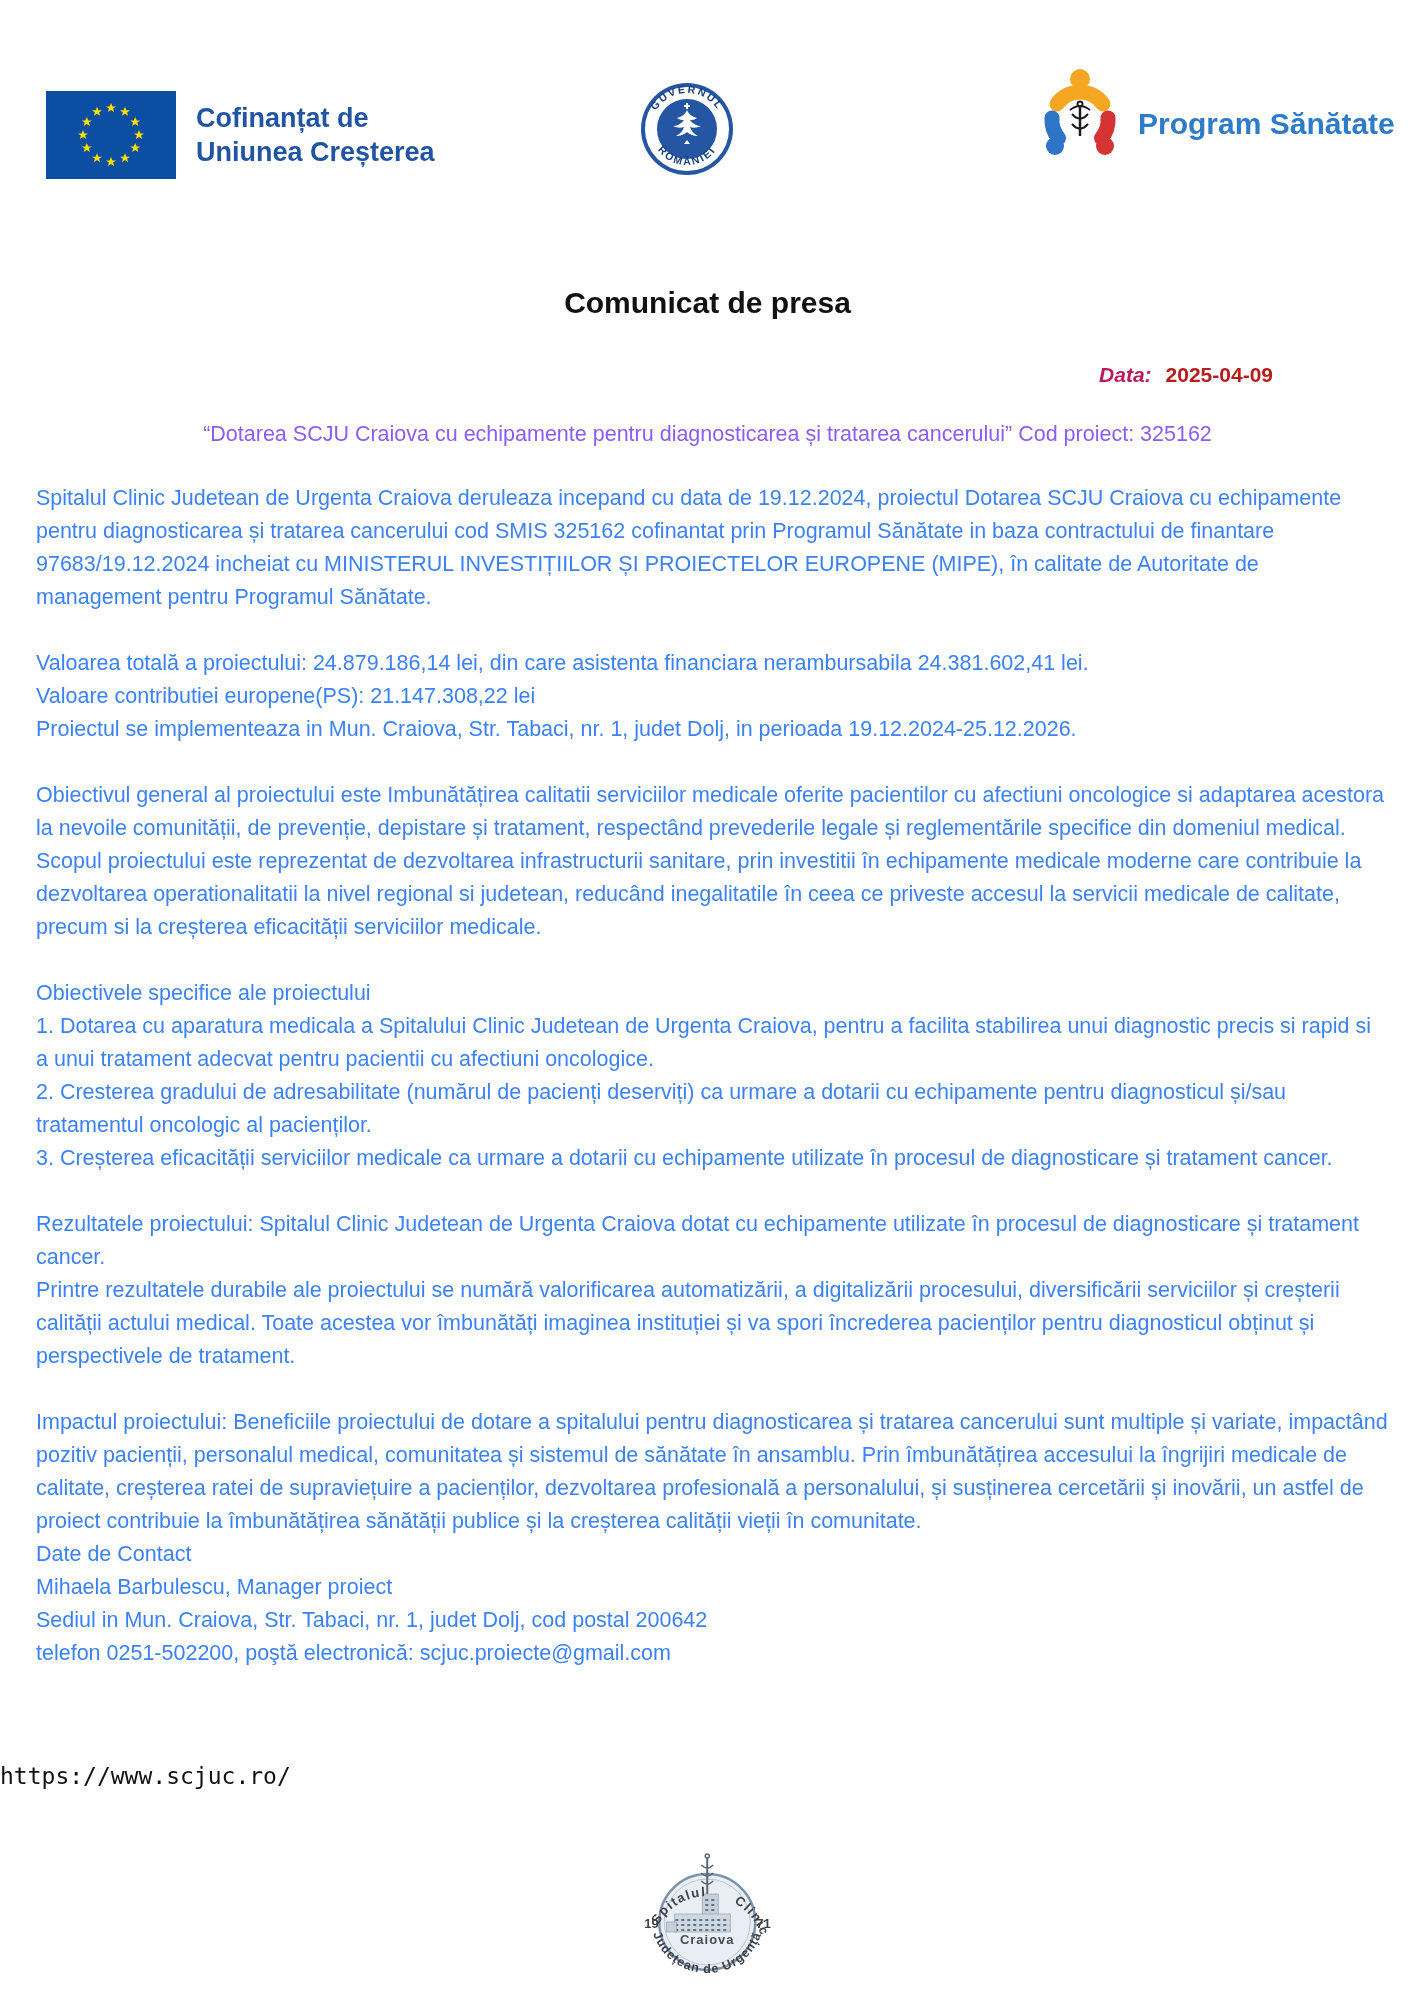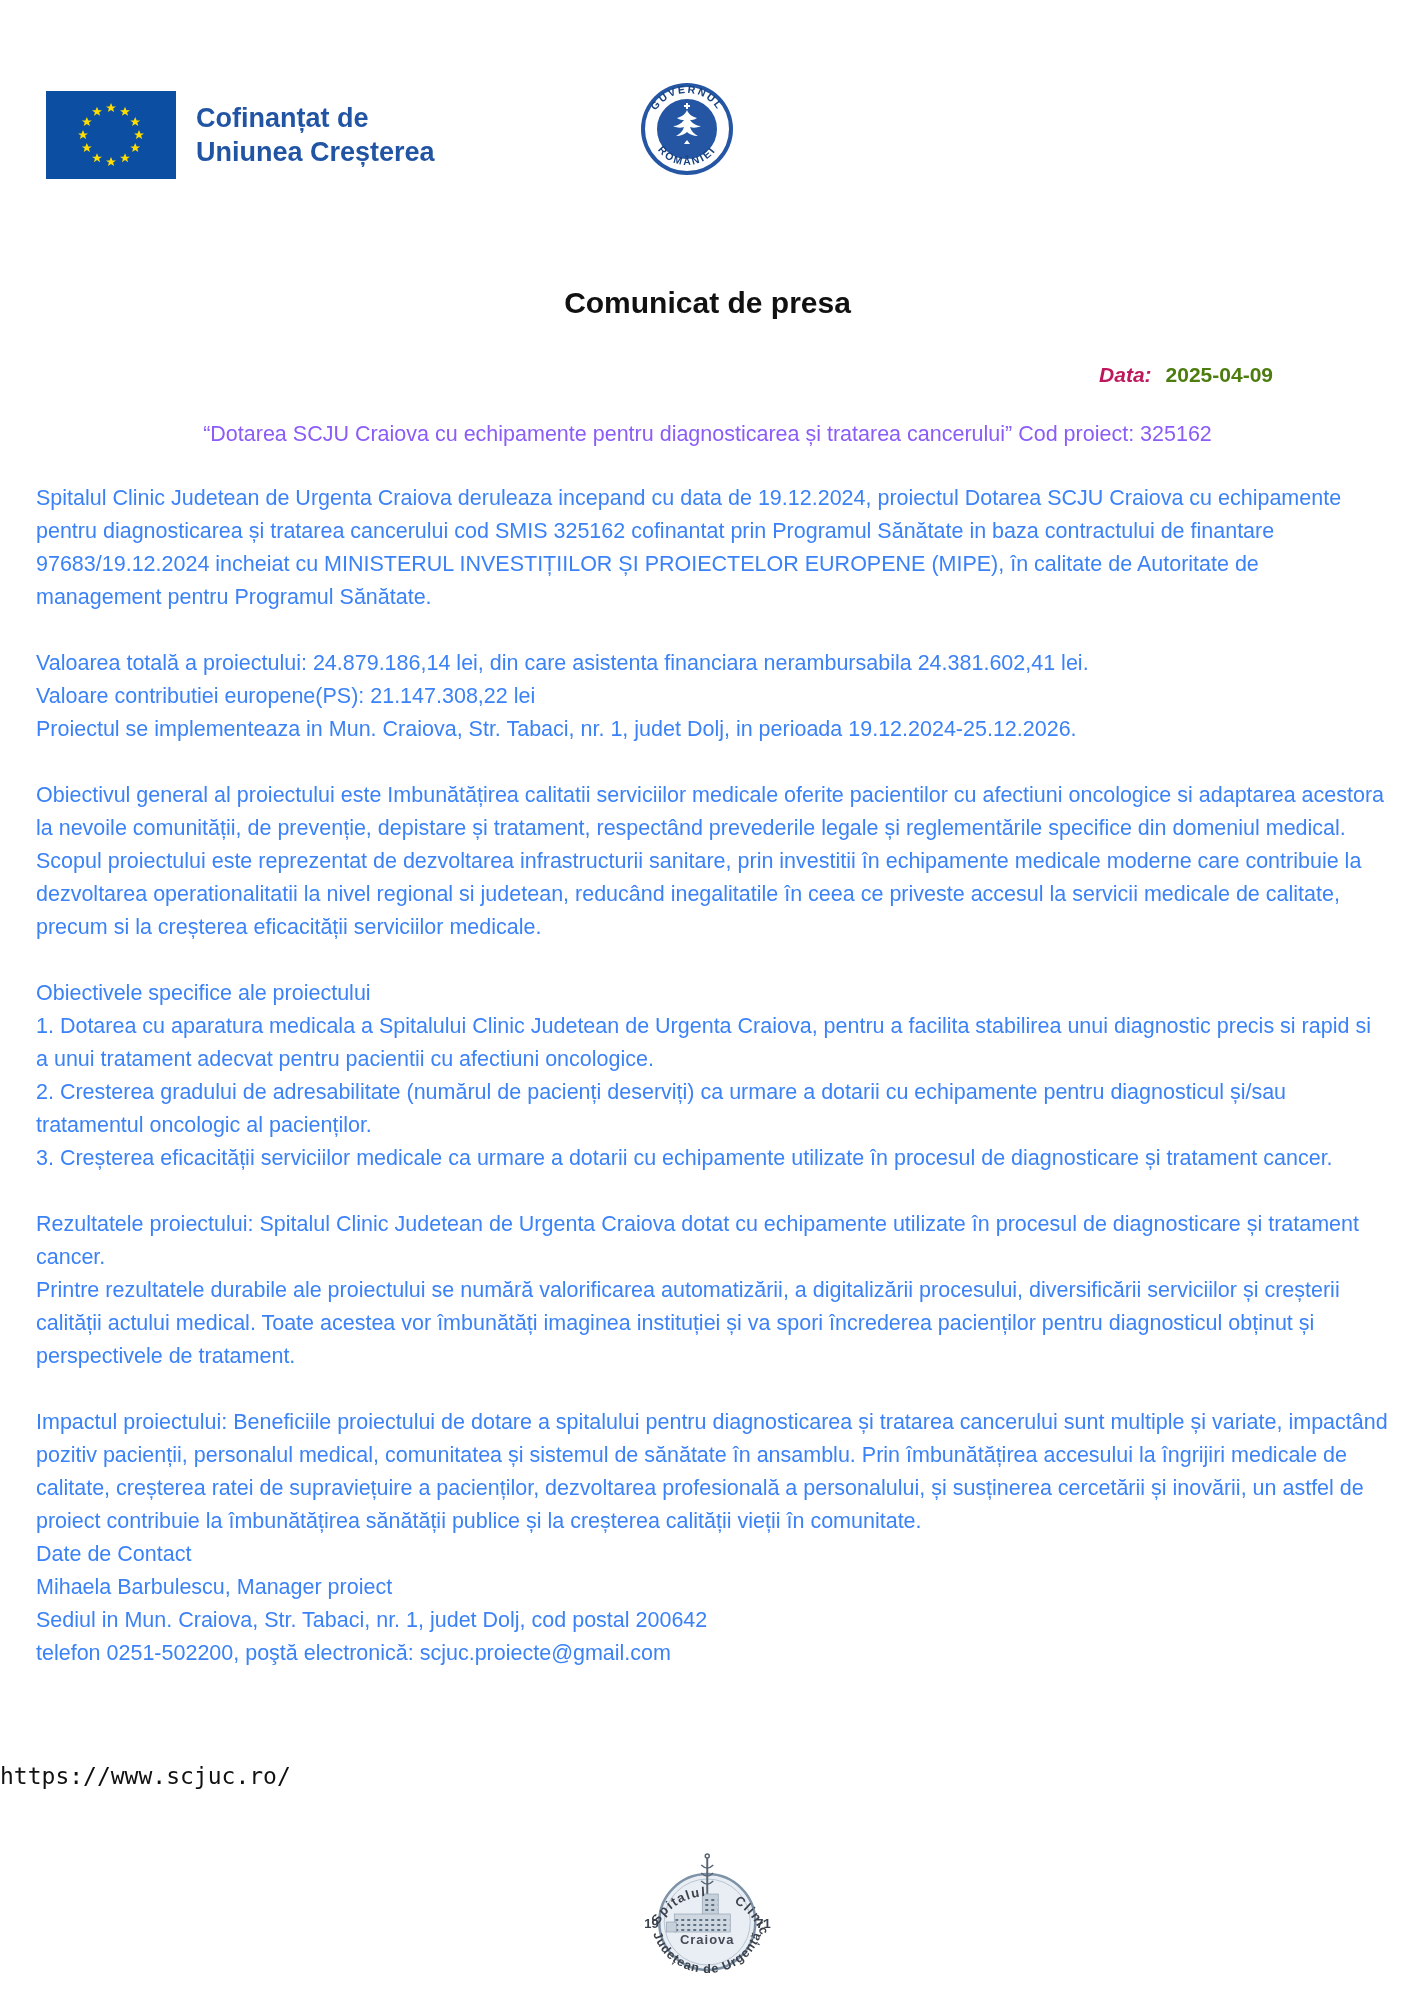--- a/index.html
+++ b/index.html
@@ -16,21 +16,21 @@
   .eu-text{font-size:27px;line-height:34px;font-weight:bold;color:#2155A4;}
   .gov-group{position:absolute;left:640px;top:82px;}
   .program-group{position:absolute;left:1034px;top:66px;display:flex;align-items:center;gap:12px;}
   .program-text{font-size:30px;font-weight:bold;color:#2E7BC9;margin-top:24px;white-space:nowrap;}
   
   .title{position:absolute;top:286px;left:0;width:100%;text-align:center;
          font-size:30px;font-weight:bold;color:#111;}
   .date-line{position:absolute;top:363px;left:0;width:100%;box-sizing:border-box;
              padding-right:142px;text-align:right;font-size:21px;font-weight:bold;}
   .date-label{color:#be185d;margin-right:14px;font-style:italic;}
-  .date-value{color:#4d7c0f;}
+  .date-value{color:#b91c1c;}
   .subtitle{position:absolute;top:422px;left:0;width:100%;text-align:center;
             font-size:21.5px;color:#8b5cf6;}
   
   .body{position:absolute;top:482px;left:36px;width:1352px;}
   .body p{margin:0 0 33px 0;font-size:21.5px;line-height:33px;
           white-space:pre-line;color:#3b82f6;}
   
   .url-line{position:absolute;top:1763px;left:0;width:100%;
             font-family:"DejaVu Sans Mono",monospace;font-size:23px;color:#111;}
   .footer-logo{position:absolute;top:1838px;left:50%;transform:translateX(-50.5%);}
@@ -81,20 +81,41 @@
         <textPath href="#govBot" startOffset="50%" text-anchor="middle">ROMÂNIEI</textPath>
       </text>
       <g>
         <rect x="46" y="21" width="2" height="6" fill="#fff"></rect>
           <rect x="44" y="23" width="6" height="2" fill="#fff"></rect>
         <path fill="#ffffff" d="M47 28 c-2 5 -6 7 -10 8 c3 2 5 2 7 2 c-3 4 -7 6 -11 6 c4 2 8 2 11 1 c-1 4 -4 7 -8 9 c5 0 9 -2 11 -4 l0 8 l-3 4 h6 l-3 -4 l0 -8 c2 2 6 4 11 4 c-4 -2 -7 -5 -8 -9 c3 1 7 1 11 -1 c-4 0 -8 -2 -11 -6 c2 0 4 0 7 -2 c-4 -1 -8 -3 -10 -8 z"></path>
       </g>
     </svg>
   </div>
 
+  <div class="program-group">
+    <svg width="92" height="92" viewBox="0 0 92 92" aria-hidden="true">
+
+      <circle cx="46" cy="13" r="10" fill="#F5A623"></circle>
+      <path d="M23,38 A28,28 0 0 1 69,38" fill="none" stroke="#F5A623" stroke-width="15" stroke-linecap="round"></path>
+
+      <circle cx="21" cy="80" r="9" fill="#2E75C8"></circle>
+      <path d="M24.5,72 A28,28 0 0 1 18,52" fill="none" stroke="#2E75C8" stroke-width="15" stroke-linecap="round"></path>
+
+      <circle cx="71" cy="80" r="9" fill="#D63434"></circle>
+      <path d="M67.5,72 A28,28 0 0 0 74,52" fill="none" stroke="#D63434" stroke-width="15" stroke-linecap="round"></path>
+
+      <g stroke="#1c1c1c" fill="none">
+        <circle cx="46" cy="38" r="2.5" stroke-width="2"></circle>
+        <path d="M36,44 q10,-8 20,0" stroke-width="2"></path>
+        <line x1="46" y1="40" x2="46" y2="70" stroke-width="2.5"></line>
+        <path d="M38,48 q8,9 16,0 M38,58 q8,9 16,0" stroke-width="2"></path>
+      </g>
+    </svg>
+    <div class="program-text">Program Sănătate</div>
+  </div>
 
   <div class="title">Comunicat de presa</div>
 
   <div class="date-line">
     <span class="date-label">Data:</span><span class="date-value">2025-04-09</span>
   </div>
 
   <div class="subtitle">“Dotarea SCJU Craiova cu echipamente pentru diagnosticarea și tratarea cancerului” Cod proiect: 325162</div>
 
   <div class="body">

